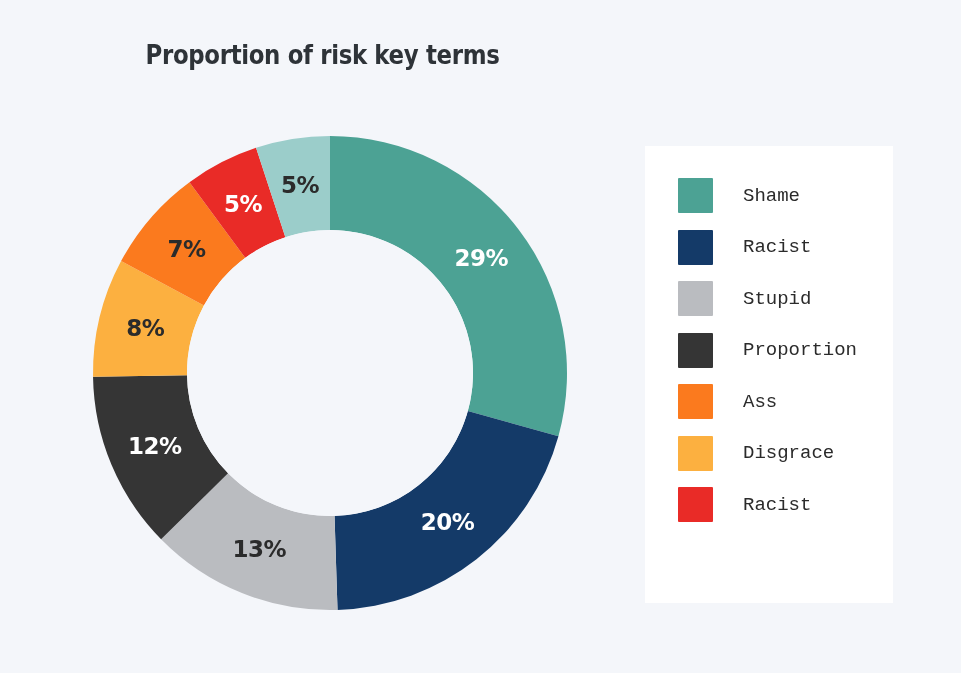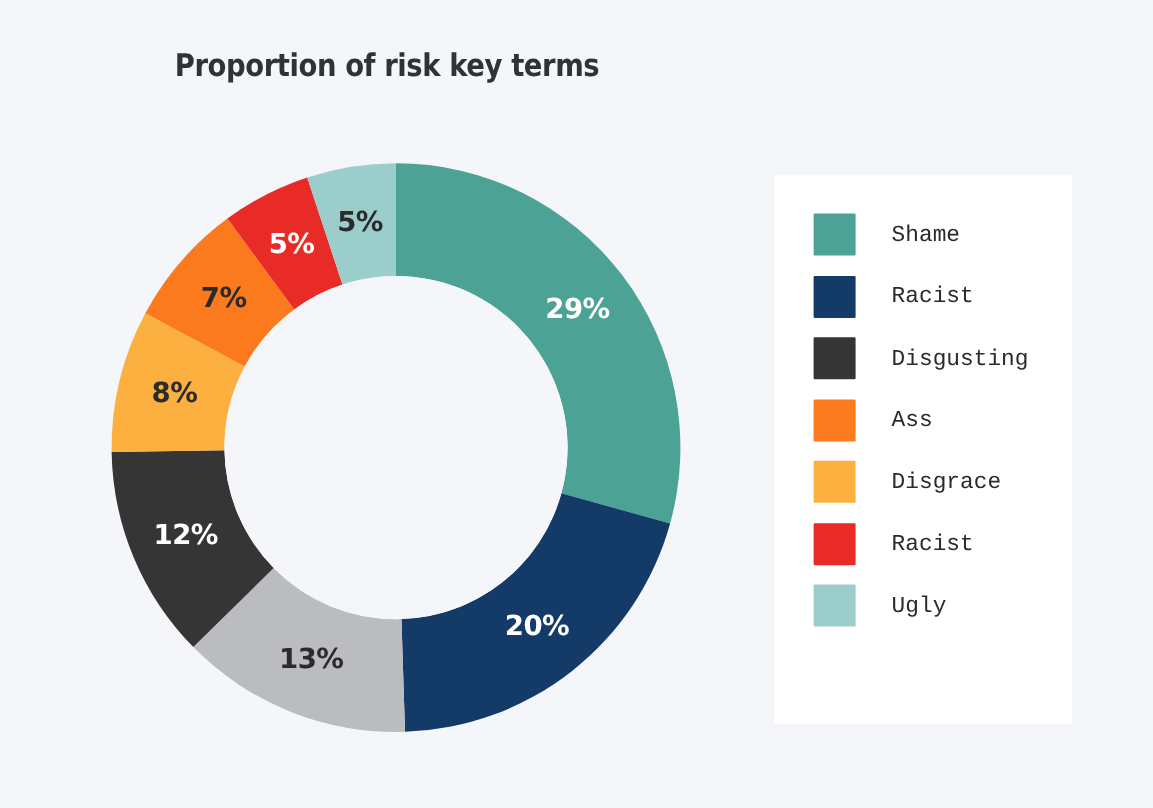--- a/index.html
+++ b/index.html
@@ -124,35 +124,35 @@
     <div id="legend-list">
         <div class="legend-item">
           <span class="legend-swatch" style="background: rgb(76, 162, 148);"></span>
           <span class="legend-label">Shame</span>
         </div>
         <div class="legend-item">
           <span class="legend-swatch" style="background: rgb(20, 58, 104);"></span>
           <span class="legend-label">Racist</span>
         </div>
         <div class="legend-item">
+          <span class="legend-swatch" style="background: rgb(186, 188, 192);"></span>
+          <span class="legend-label">Stupid</span>
+        </div>
+        <div class="legend-item">
           <span class="legend-swatch" style="background: rgb(53, 53, 53);"></span>
-          <span class="legend-label">Disgusting</span>
+          <span class="legend-label">Proportion</span>
         </div>
         <div class="legend-item">
           <span class="legend-swatch" style="background: rgb(251, 122, 30);"></span>
           <span class="legend-label">Ass</span>
         </div>
         <div class="legend-item">
           <span class="legend-swatch" style="background: rgb(252, 176, 64);"></span>
           <span class="legend-label">Disgrace</span>
         </div>
         <div class="legend-item">
           <span class="legend-swatch" style="background: rgb(233, 43, 39);"></span>
           <span class="legend-label">Racist</span>
         </div>
-        <div class="legend-item">
-          <span class="legend-swatch" style="background: rgb(155, 205, 202);"></span>
-          <span class="legend-label">Ugly</span>
-        </div>
       </div>
   </div>
 
 </div>
 
 </body></html>

